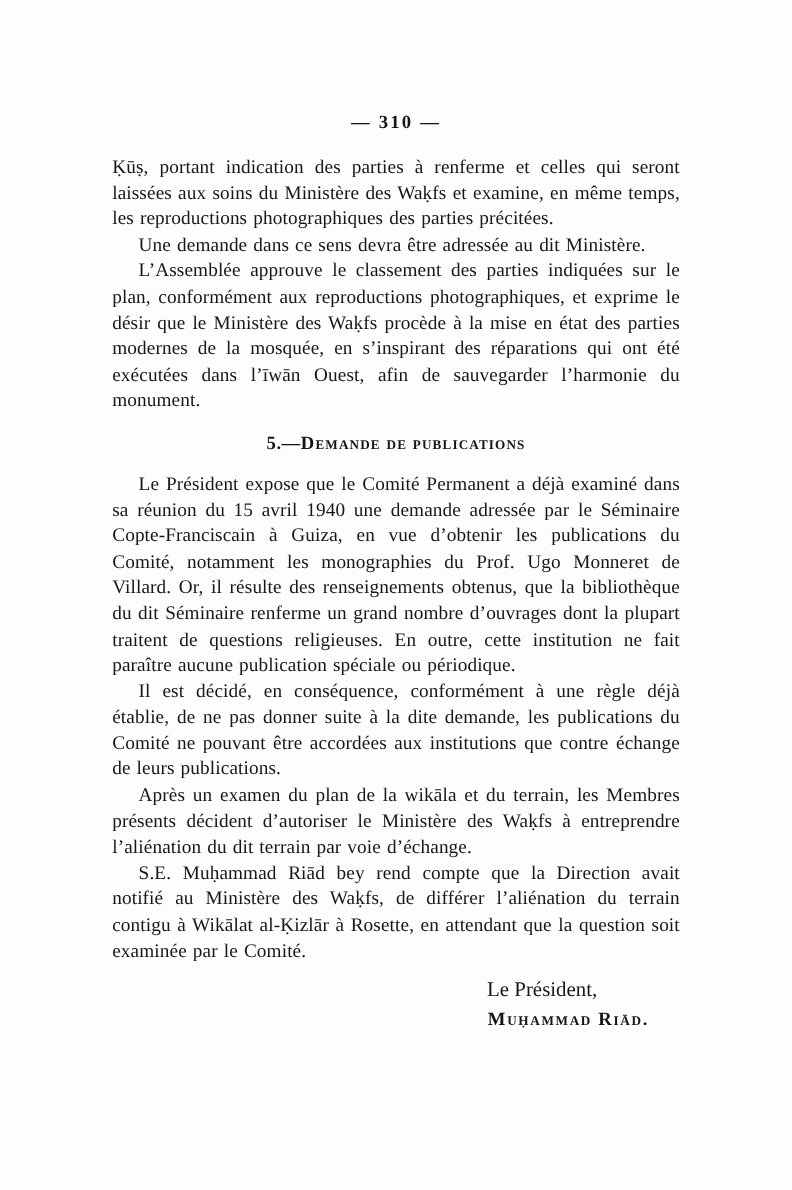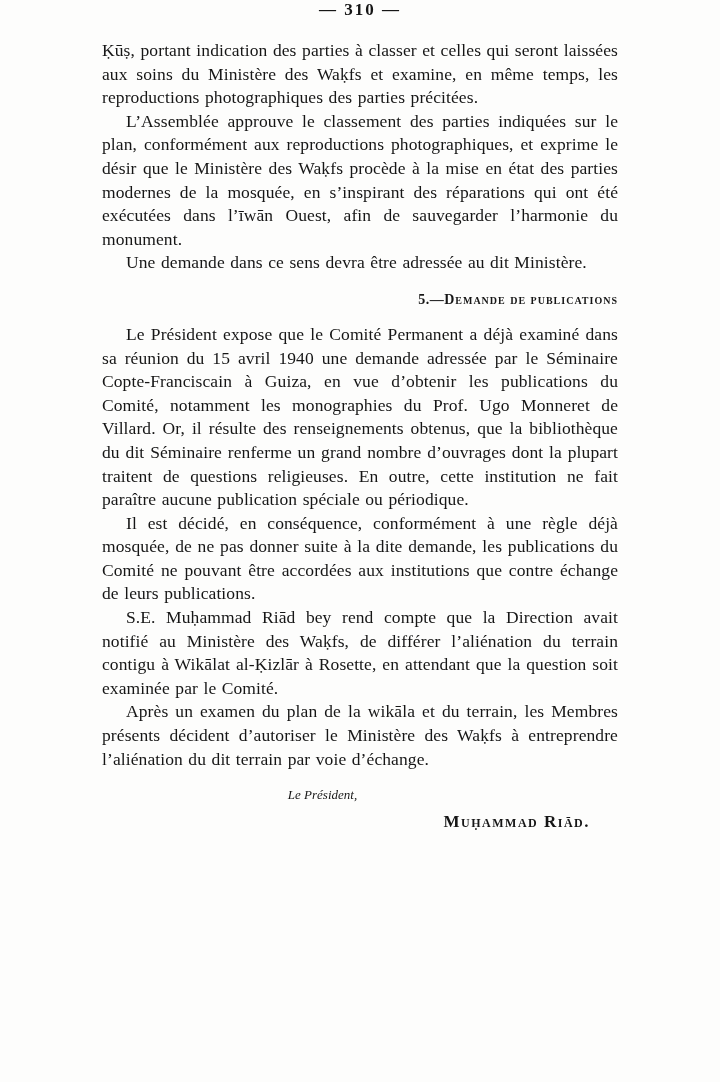--- a/index.html
+++ b/index.html
@@ -7,90 +7,90 @@
   body {
     width: 720px;
     height: 1082px;
     background: #fdfdfc;
     font-family: "Liberation Serif", "DejaVu Serif", serif;
     color: #161616;
     overflow: hidden;
   }
   .page {
     width: 516px;
-    margin: 0 auto;
+    margin: 15px auto;
+    padding-top: 86px;
   }
   .page-number {
     text-align: center;
     font-weight: bold;
     font-size: 17px;
     letter-spacing: 2px;
     margin-bottom: 19px;
   }
   .para {
     margin: 0;
     font-size: 17.5px;
     line-height: 23.6px;
     text-align: justify;
     letter-spacing: 0.1px;
     word-spacing: 1px;
   }
   .para.indent { text-indent: 24px; }
   .section-heading {
     margin: 17px 0 15px 0;
-    font-size: 14px;
+    font-size: 17px;
     font-weight: bold;
-    text-align: right;
+    text-align: center;
     letter-spacing: 0.5px;
   }
   .sc {
     font-variant: small-caps;
     letter-spacing: 1px;
   }
   .signature { margin-top: 10px; }
   .sig-role {
-    font-style: italic;
     font-weight: normal;
-    font-size: 13px;
-    text-align: center;
+    font-size: 19px;
+    text-align: right;
     padding-right: 75px;
     line-height: 27px;
   }
   .sig-name {
     font-variant: small-caps;
     font-weight: bold;
     font-size: 17px;
     letter-spacing: 1.5px;
     text-align: right;
     padding-right: 28px;
     line-height: 27px;
   }
 </style>
 </head>
 <body>
 
 <div class="page">
 
   <div class="page-number">— 310 —</div>
 
-  <p class="para">Ḳūṣ, portant indication des parties à classer et celles qui seront laissées aux soins du Ministère des Waḳfs et examine, en même temps, les reproductions photographiques des parties précitées.</p>
+  <p class="para">Ḳūṣ, portant indication des parties à renferme et celles qui seront laissées aux soins du Ministère des Waḳfs et examine, en même temps, les reproductions photographiques des parties précitées.</p>
+
+  <p class="para indent">Une demande dans ce sens devra être adressée au dit Ministère.</p>
 
   <p class="para indent">L’Assemblée approuve le classement des parties indiquées sur le plan, conformément aux reproductions photographiques, et exprime le désir que le Ministère des Waḳfs procède à la mise en état des parties modernes de la mosquée, en s’inspirant des réparations qui ont été exécutées dans l’īwān Ouest, afin de sauvegarder l’harmonie du monument.</p>
-
-  <p class="para indent">Une demande dans ce sens devra être adressée au dit Ministère.</p>
 
   <h3 class="section-heading"><span>5.—</span><span class="sc">Demande de publications</span></h3>
 
   <p class="para indent">Le Président expose que le Comité Permanent a déjà examiné dans sa réunion du 15 avril 1940 une demande adressée par le Séminaire Copte-Franciscain à Guiza, en vue d’obtenir les publications du Comité, notamment les monographies du Prof. Ugo Monneret de Villard. Or, il résulte des renseignements obtenus, que la bibliothèque du dit Séminaire renferme un grand nombre d’ouvrages dont la plupart traitent de questions religieuses. En outre, cette institution ne fait paraître aucune publication spéciale ou périodique.</p>
 
-  <p class="para indent">Il est décidé, en conséquence, conformément à une règle déjà mosquée, de ne pas donner suite à la dite demande, les publications du Comité ne pouvant être accordées aux institutions que contre échange de leurs publications.</p>
+  <p class="para indent">Il est décidé, en conséquence, conformément à une règle déjà établie, de ne pas donner suite à la dite demande, les publications du Comité ne pouvant être accordées aux institutions que contre échange de leurs publications.</p>
 
 
+  <p class="para indent">Après un examen du plan de la wikāla et du terrain, les Membres présents décident d’autoriser le Ministère des Waḳfs à entreprendre l’aliénation du dit terrain par voie d’échange.</p>
+
   <p class="para indent">S.E. Muḥammad Riād bey rend compte que la Direction avait notifié au Ministère des Waḳfs, de différer l’aliénation du terrain contigu à Wikālat al-Ḳizlār à Rosette, en attendant que la question soit examinée par le Comité.</p>
-
-  <p class="para indent">Après un examen du plan de la wikāla et du terrain, les Membres présents décident d’autoriser le Ministère des Waḳfs à entreprendre l’aliénation du dit terrain par voie d’échange.</p>
 
   <div class="signature">
     <div class="sig-role">Le Président,</div>
     <div class="sig-name">Muḥammad Riād.</div>
   </div>
 
 </div>
 
 </body></html>

